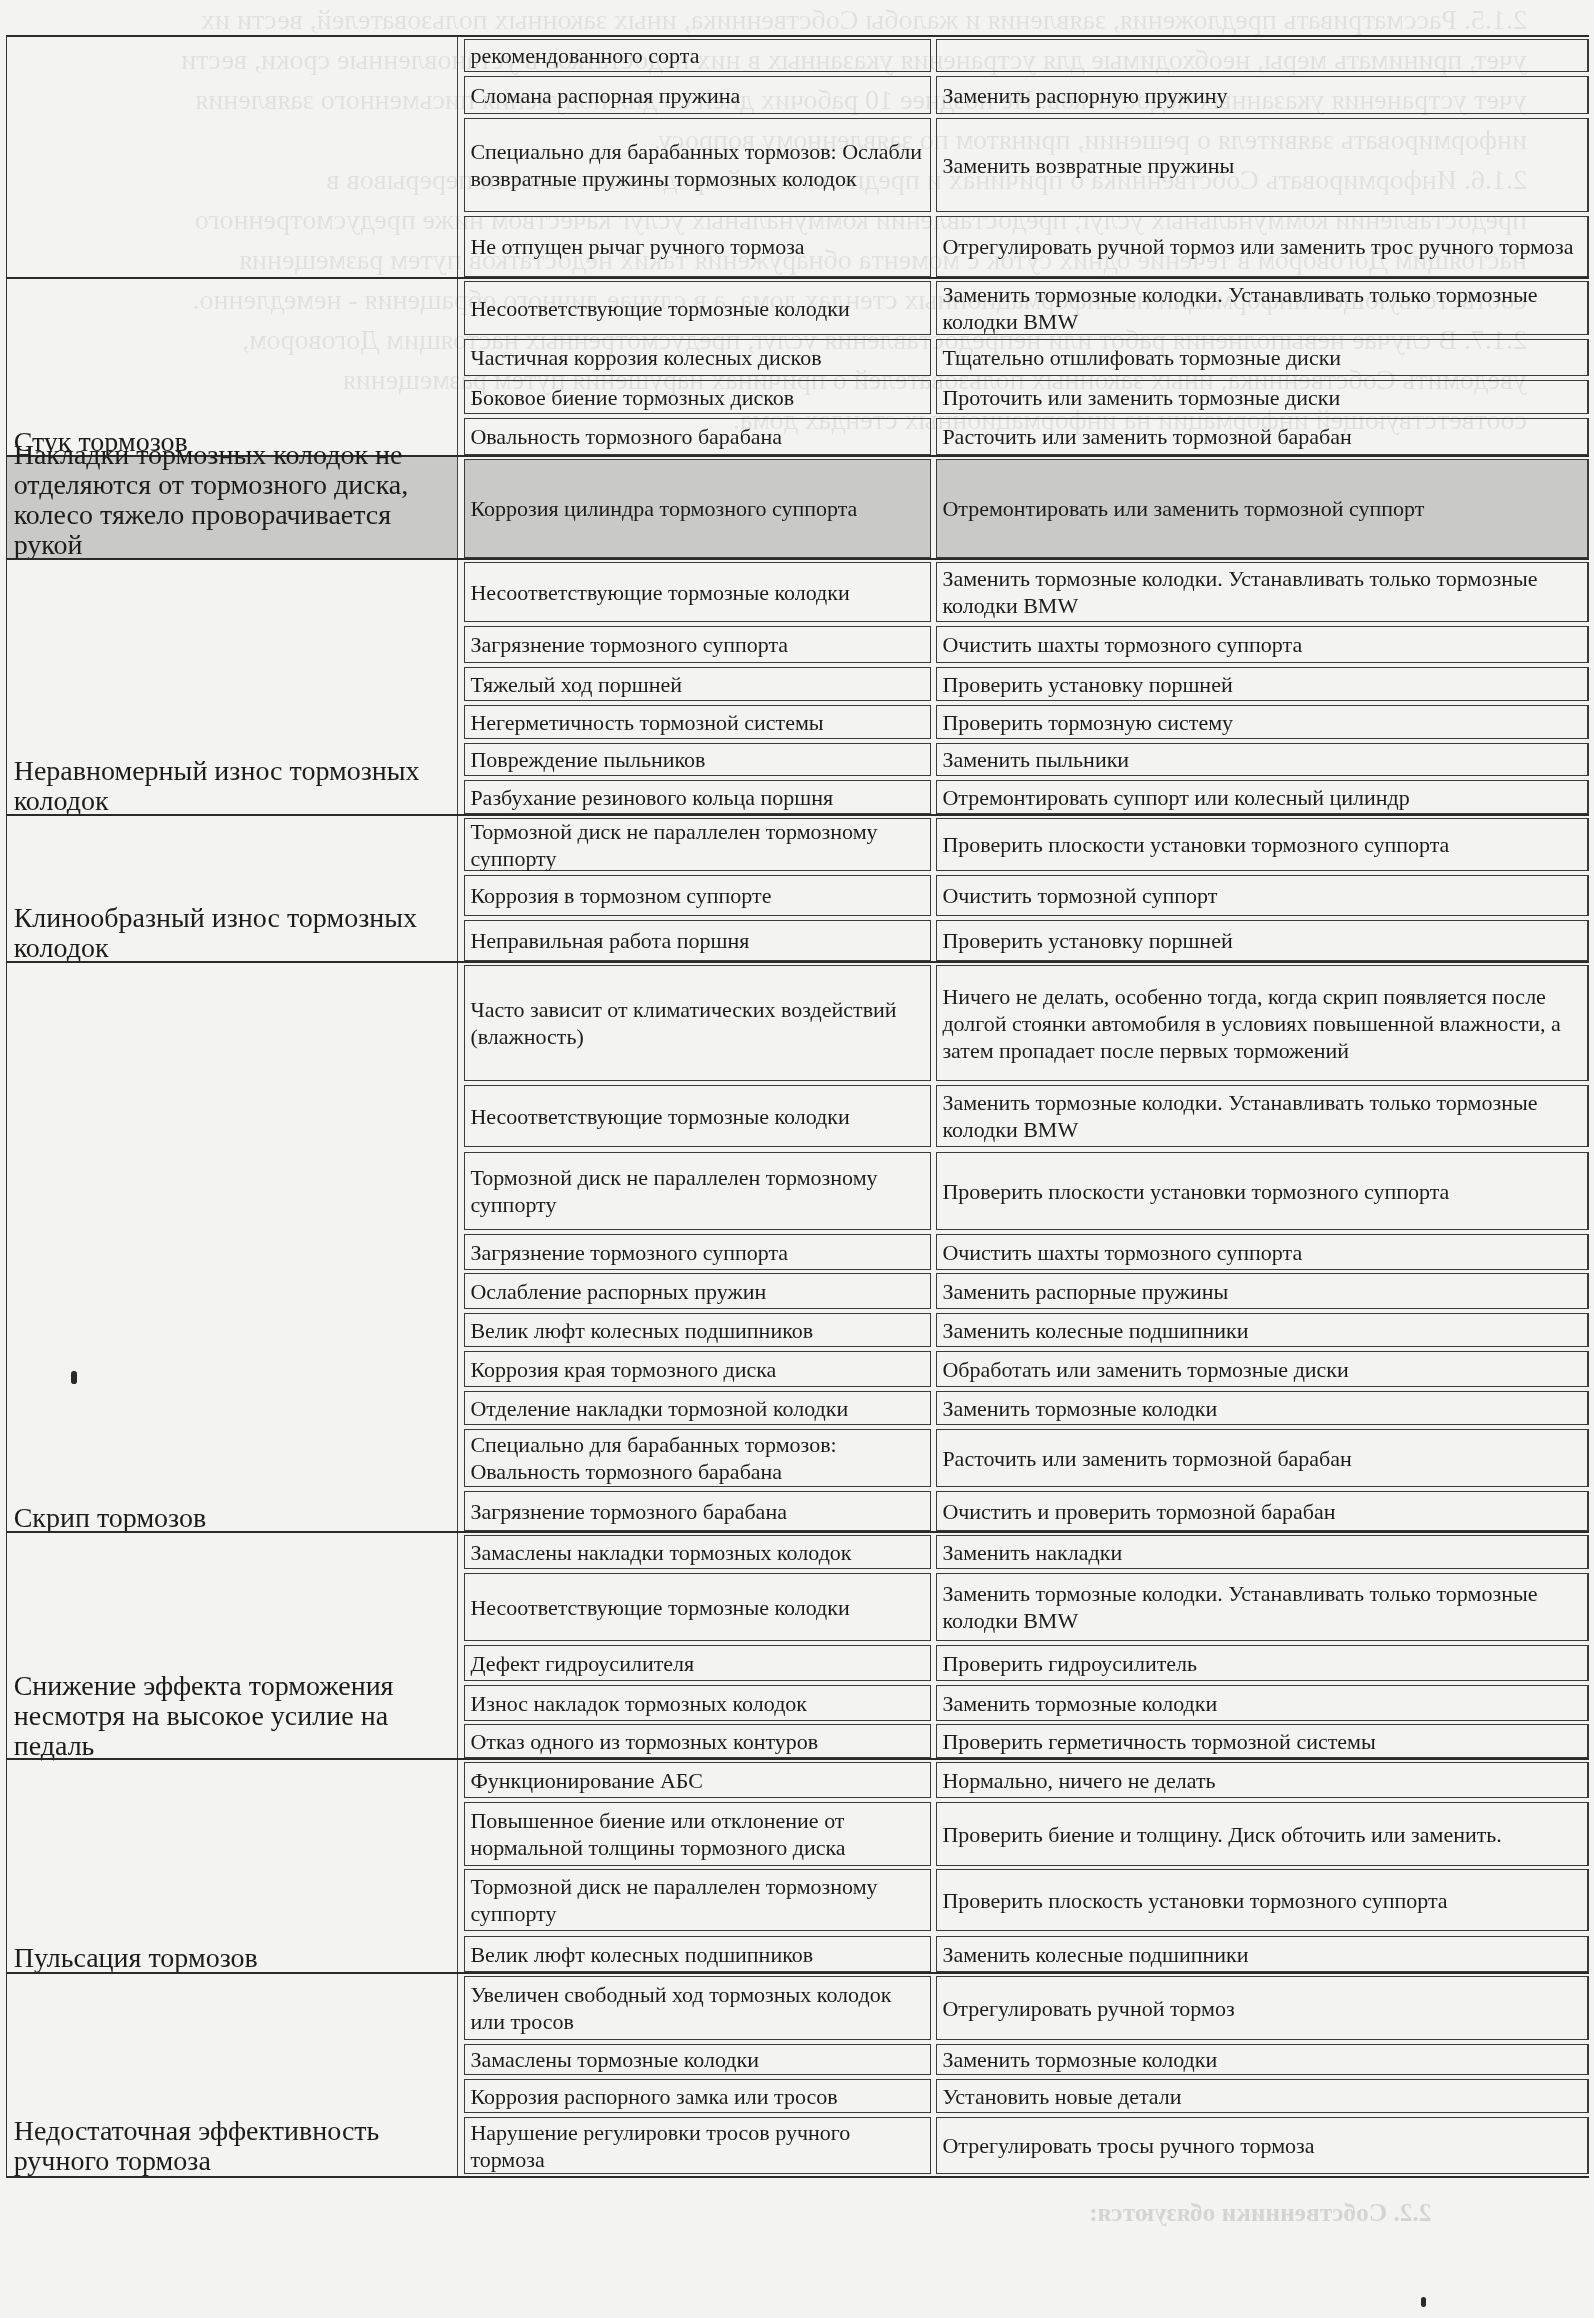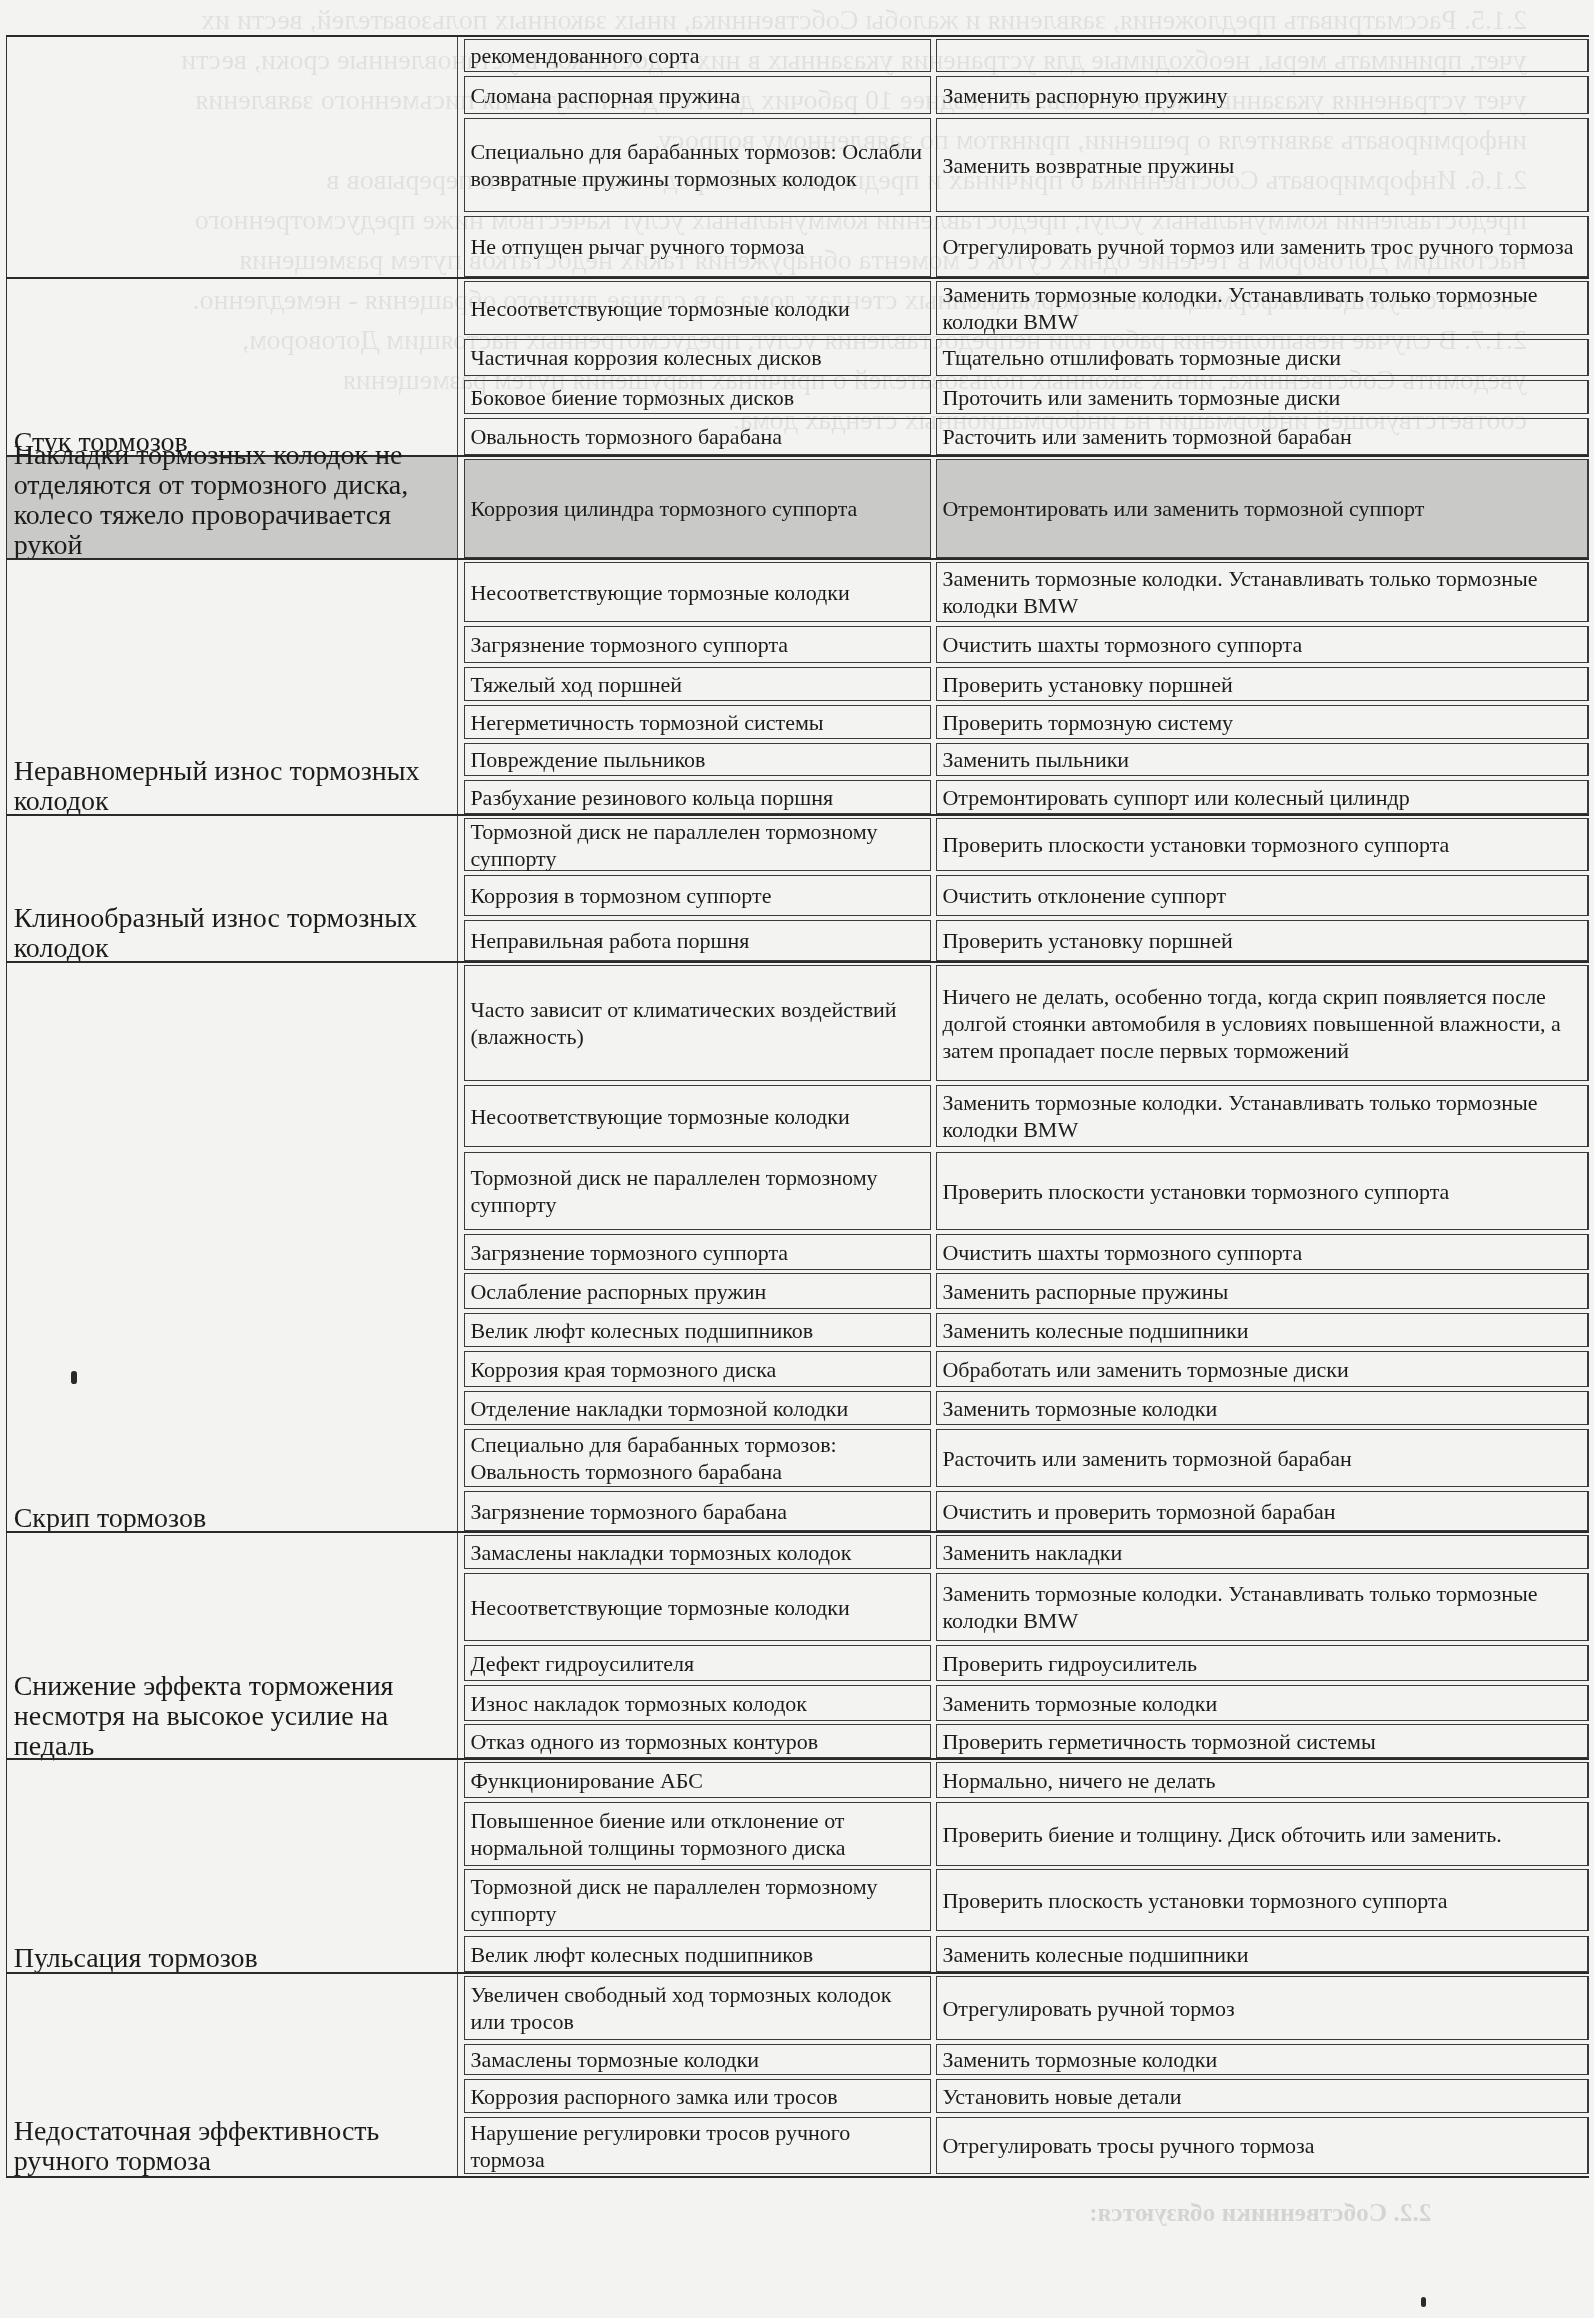--- a/index.html
+++ b/index.html
@@ -205,21 +205,21 @@
         </div>
         <div class="c fix">
           <span class="cell-text">Проверить плоскости установки тормозного суппорта</span>
         </div>
       </div>
       <div class="row" style="top: 57px; height: 45px;">
         <div class="c cause">
           <span class="cell-text">Коррозия в тормозном суппорте</span>
         </div>
         <div class="c fix">
-          <span class="cell-text">Очистить отклонение суппорт</span>
+          <span class="cell-text">Очистить тормозной суппорт</span>
         </div>
       </div>
       <div class="row" style="top: 102px; height: 45px;">
         <div class="c cause">
           <span class="cell-text">Неправильная работа поршня</span>
         </div>
         <div class="c fix">
           <span class="cell-text">Проверить установку поршней</span>
         </div>
       </div>

